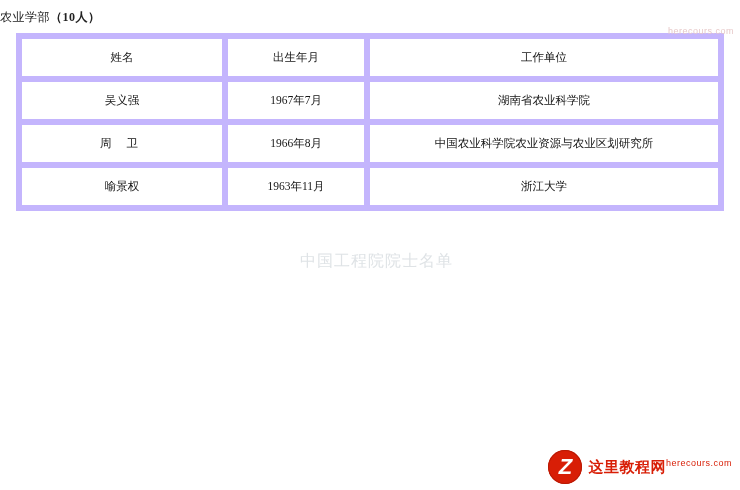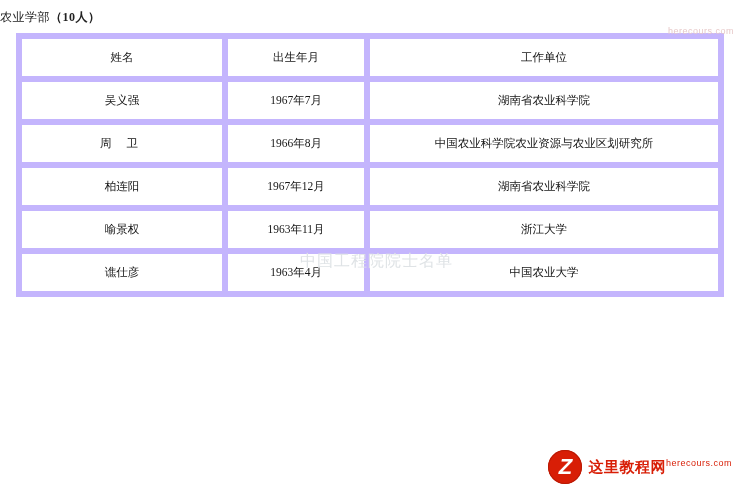--- a/index.html
+++ b/index.html
@@ -151,33 +151,23 @@
         <td>吴义强</td>
         <td>1967年7月</td>
         <td>湖南省农业科学院</td>
       </tr>
       <tr>
         <td class="name-spaced">周  卫</td>
         <td>1966年8月</td>
         <td>中国农业科学院农业资源与农业区划研究所</td>
       </tr>
       <tr>
-        <td>柏连阳</td>
-        <td>1967年12月</td>
-        <td>湖南省农业科学院</td>
-      </tr>
-      <tr>
         <td>喻景权</td>
         <td>1963年11月</td>
         <td>浙江大学</td>
-      </tr>
-      <tr>
-        <td>谯仕彦</td>
-        <td>1963年4月</td>
-        <td>中国农业大学</td>
       </tr>
     </tbody>
   </table>
 
   <div class="faint-overlay">中国工程院院士名单</div>
 
   <div class="corner-mark">herecours.com</div>
 
   <div class="watermark">
     <div class="logo">Z</div>

